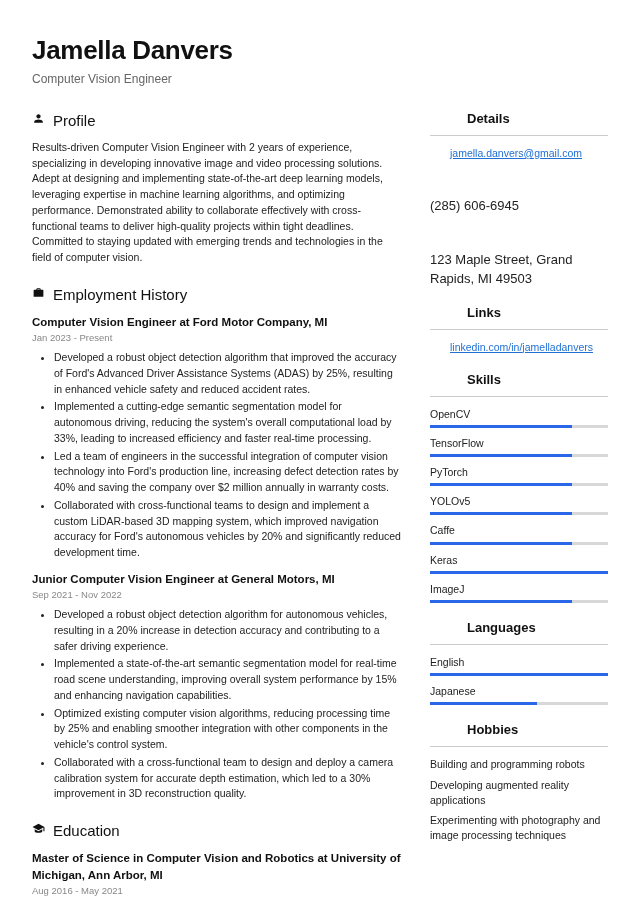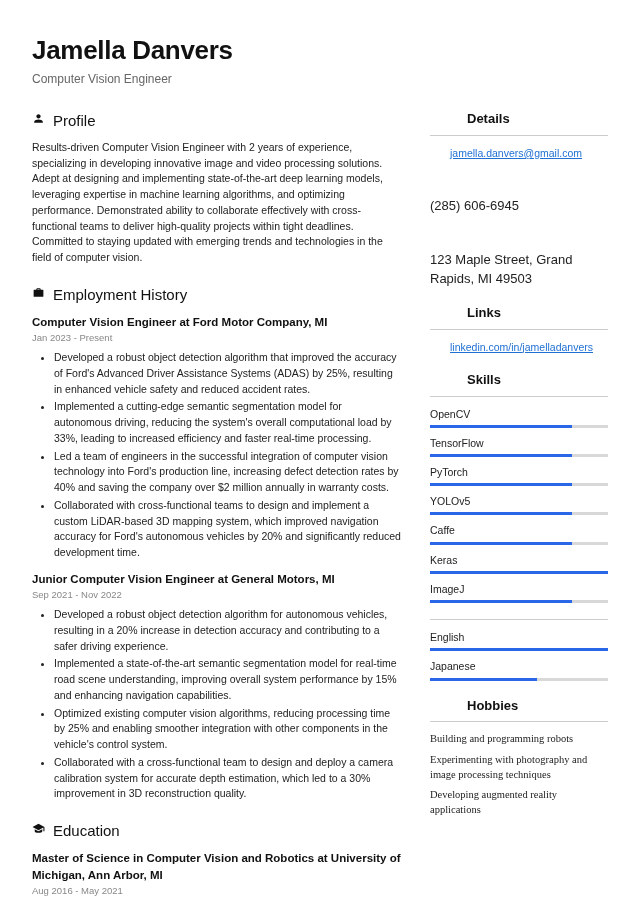--- a/index.html
+++ b/index.html
@@ -122,21 +122,20 @@
     background: #2966e8;
     position: absolute;
     left: 0;
     top: 0;
   }
   .hobby-line {
     font-size: 10.5px;
     color: #222;
     margin-bottom: 6px;
     line-height: 1.4;
-    font-family: Liberation Serif, serif;
   }
 </style>
 </head>
 <body>
 
 <div class="header">
   <div class="name">Jamella Danvers</div>
   <div class="title">Computer Vision Engineer</div>
 </div>
 
@@ -266,20 +265,21 @@
           <div class="skill-row">
             <div class="skill-name">ImageJ</div>
             <div class="skill-bar">
               <div class="skill-fill" style="width: 80%;"></div>
             </div>
           </div>
         </div>
     </div>
 
     <div class="side-section">
+      <div class="side-title">Languages</div>
       <hr class="side-divider">
       <div id="langs-list">
           <div class="skill-row">
             <div class="skill-name">English</div>
             <div class="skill-bar">
               <div class="skill-fill" style="width: 100%;"></div>
             </div>
           </div>
           <div class="skill-row">
             <div class="skill-name">Japanese</div>
@@ -288,19 +288,19 @@
             </div>
           </div>
         </div>
     </div>
 
     <div class="side-section">
       <div class="side-title">Hobbies</div>
       <hr class="side-divider">
       <div id="hobbies-list">
           <div class="hobby-line">Building and programming robots</div>
+          <div class="hobby-line">Developing augmented reality applications</div>
           <div class="hobby-line">Experimenting with photography and image processing techniques</div>
-          <div class="hobby-line">Developing augmented reality applications</div>
         </div>
     </div>
 
   </div>
 </div>
 
 </body></html>

